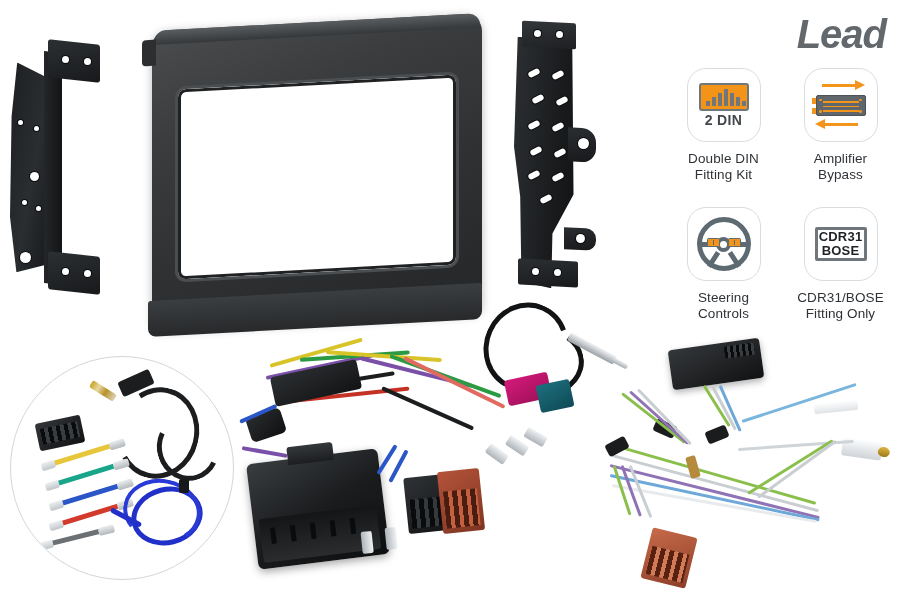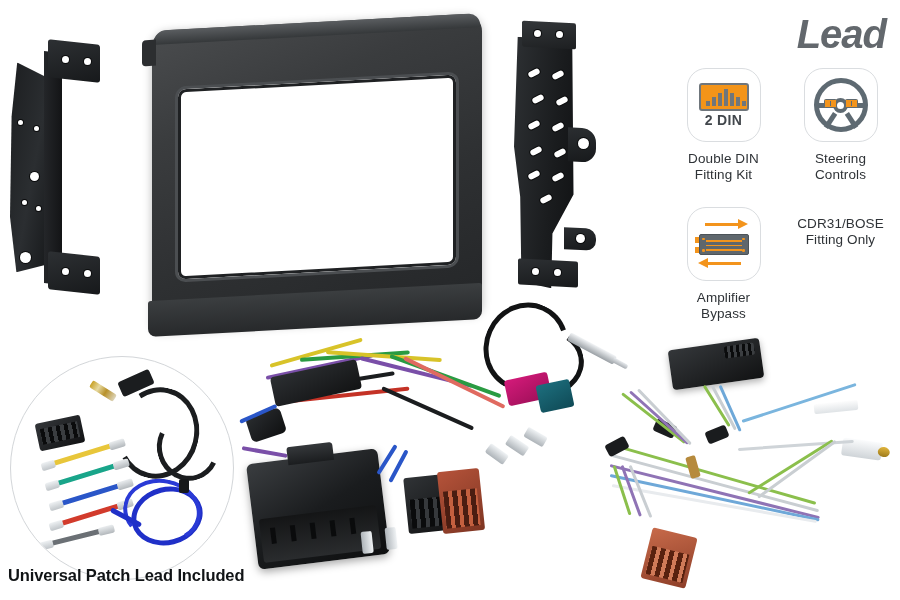--- a/index.html
+++ b/index.html
@@ -523,37 +523,20 @@
           </div>
           <div class="din-text">2 DIN</div>
         </div>
       </div>
       <div class="flabel">Double DIN
 Fitting Kit</div>
     </div>
 
     <div class="feature">
       <div class="badge">
-        <div class="wheel">
-          <div class="ring"></div>
-          <div class="sp h l"></div>
-          <div class="sp h r"></div>
-          <div class="sp dl"></div>
-          <div class="sp dr"></div>
-          <div class="hub"></div>
-          <div class="btn bl"></div>
-          <div class="btn br"></div>
-        </div>
-      </div>
-      <div class="flabel">Steering
-Controls</div>
-    </div>
-
-    <div class="feature">
-      <div class="badge">
         <div class="amp">
           <div class="arw top"></div>
           <div class="tab" style="top:22px;"></div>
           <div class="tab" style="top:32px;"></div>
           <div class="box">
             <div class="ln" style="top:5px;"></div>
             <div class="ln" style="top:9.5px;"></div>
             <div class="ln" style="top:14px;"></div>
             <div class="scr" style="left:2.5px;top:2.5px;"></div>
             <div class="scr" style="right:2.5px;top:2.5px;"></div>
@@ -561,21 +544,43 @@
             <div class="scr" style="right:2.5px;bottom:2.5px;"></div>
           </div>
           <div class="arw bot"></div>
         </div>
       </div>
       <div class="flabel">Amplifier
 Bypass</div>
     </div>
 
     <div class="feature">
+      <div class="badge">
+        <div class="wheel">
+          <div class="ring"></div>
+          <div class="sp h l"></div>
+          <div class="sp h r"></div>
+          <div class="sp dl"></div>
+          <div class="sp dr"></div>
+          <div class="hub"></div>
+          <div class="btn bl"></div>
+          <div class="btn br"></div>
+        </div>
+      </div>
+      <div class="flabel">Steering
+Controls</div>
+    </div>
+
+    <div class="feature">
+      <div class="badge">
+        <div class="cdr">
+          <span>CDR31</span>
+          <span>BOSE</span>
+        </div>
+      </div>
       <div class="flabel">CDR31/BOSE
 Fitting Only</div>
     </div>
 
   </div>
 
-  <div class="caption">Universal Patch Lead Included</div>
 
 </div>
 
 </body></html>

